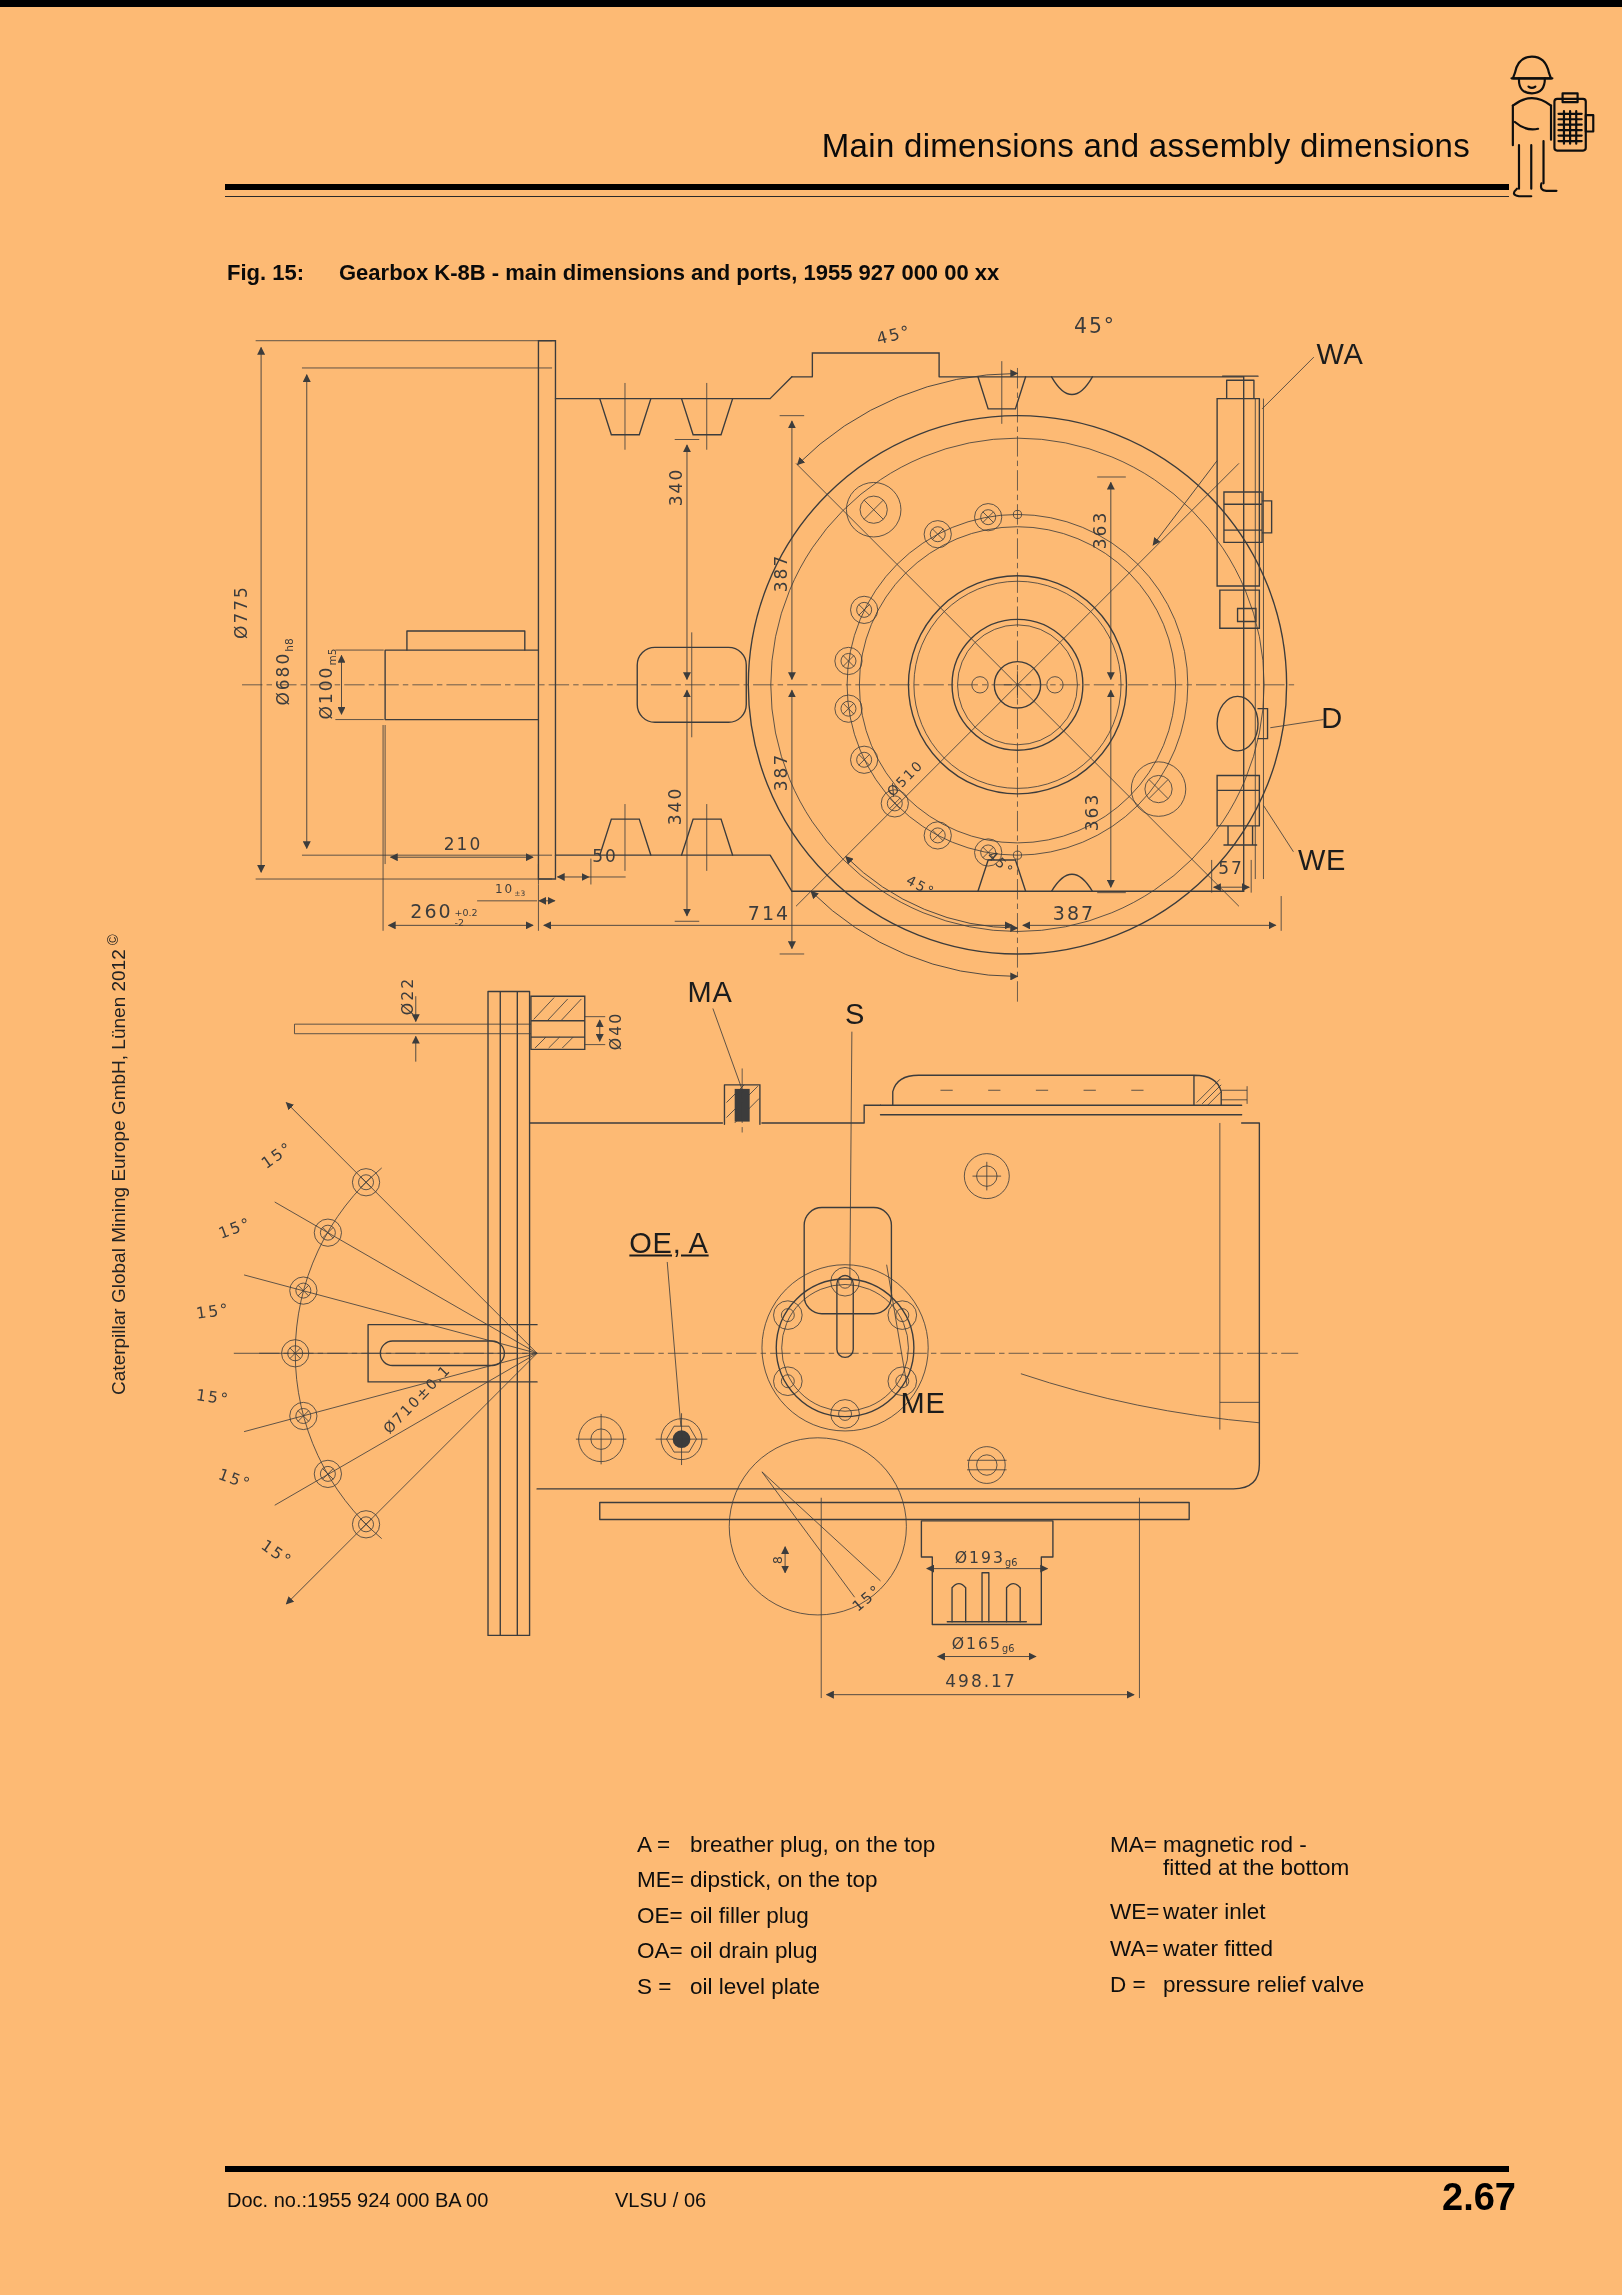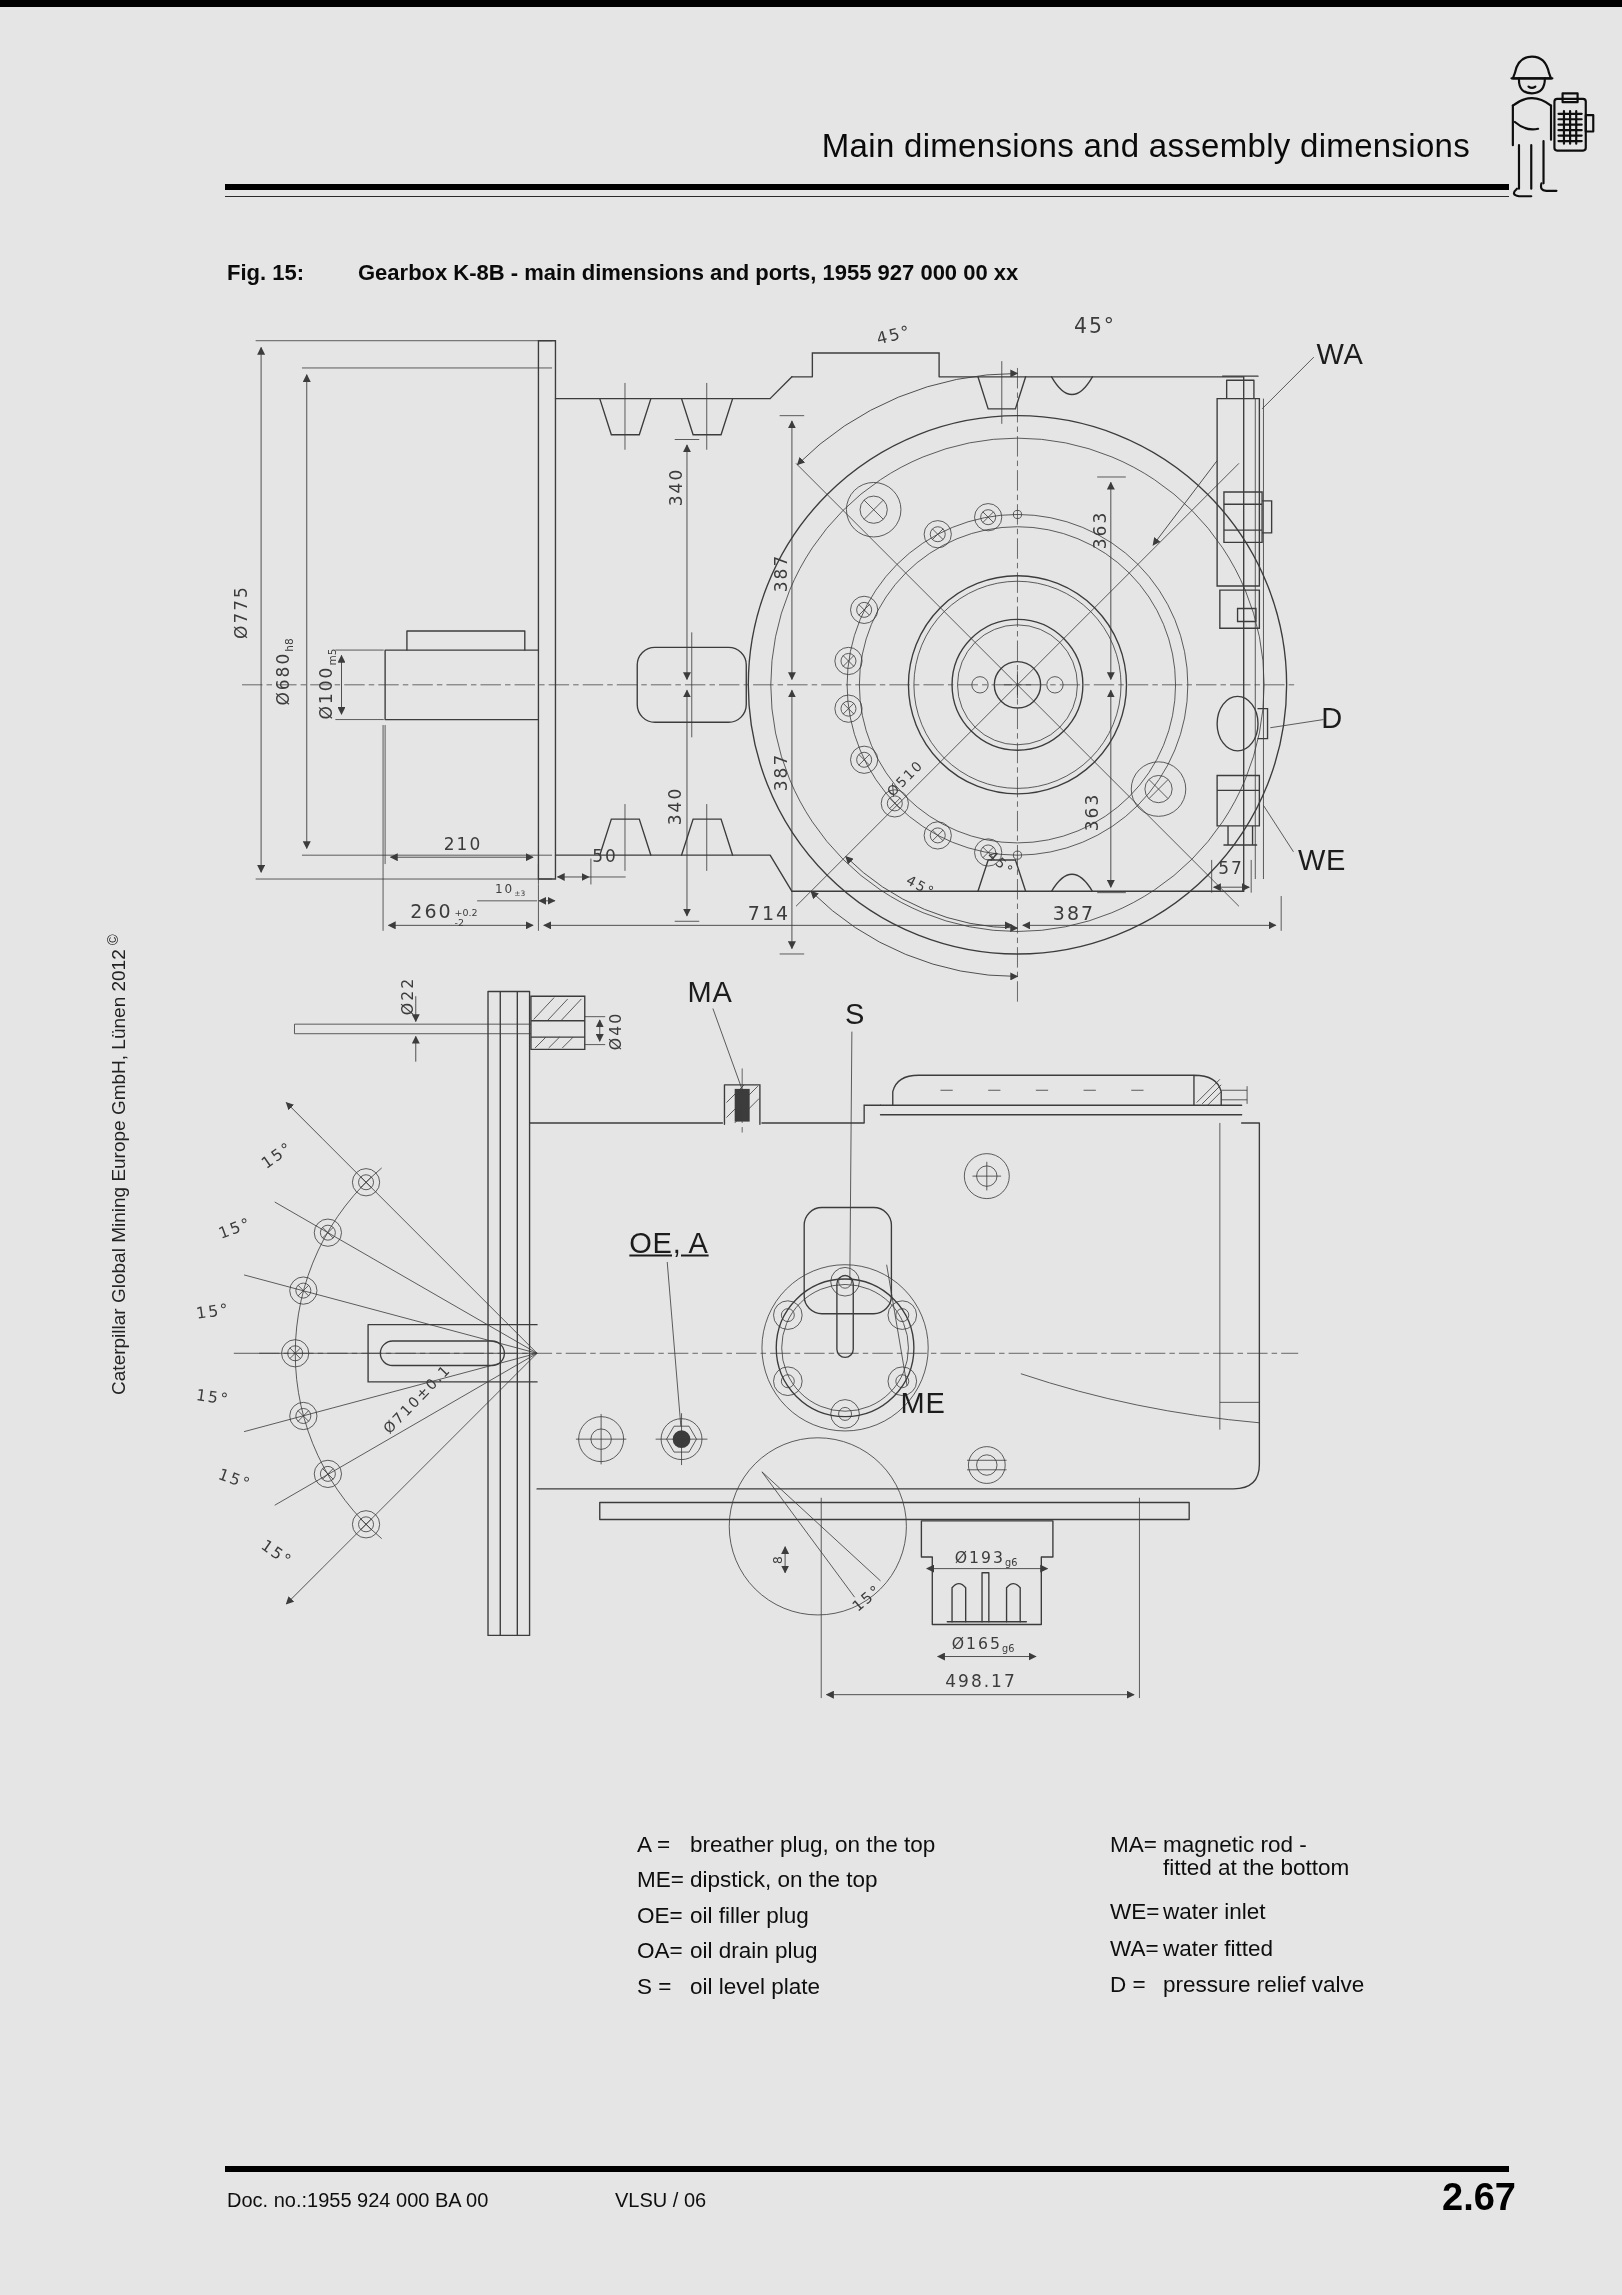--- a/index.html
+++ b/index.html
@@ -1,16 +1,16 @@
 <!DOCTYPE html>
 <html style="font-size:11px"><head>
 <meta charset="utf-8">
 <style>
   html,body{margin:0;padding:0;background:#888;}
-  .page{position:relative;width:1622px;height:2295px;background:#e5e5e5;overflow:hidden;
+  .page{position:relative;width:1622px;height:2295px;background:#fdba74;overflow:hidden;
         font-family:"Liberation Sans", sans-serif;color:#111;}
   .abs{position:absolute;}
   .scanbar{left:0;top:0;width:1622px;height:6.8px;background:#000;}
   .title{top:127px;right:152px;font-size:33px;letter-spacing:0.3px;color:#0a0a0a;}
   .rule{left:225px;width:1284px;background:#000;}
   .rule.r1{top:184px;height:6.1px;}
   .rule.r2{top:196px;height:1.4px;background:#2a2a2a;}
   .rule.rf{top:2166px;height:6.1px;}
   .cap{top:260px;font-size:22px;font-weight:bold;color:#0a0a0a;}
   .sidebar{left:-151px;top:1153px;width:532px;height:23px;transform:rotate(-90deg);
@@ -42,21 +42,21 @@
 
 <div class="page">
 
   <div class="abs scanbar"></div>
 
   <div class="abs title">Main dimensions and assembly dimensions</div>
   <div class="abs rule r1"></div>
   <div class="abs rule r2"></div>
 
   <div class="abs cap" style="left:227px;">Fig. 15:</div>
-  <div class="abs cap" style="left:358px;">Gearbox K-8B - main dimensions and ports, 1955 927 000 00 xx</div>
+  <div class="abs cap" style="left:339px;">Gearbox K-8B - main dimensions and ports, 1955 927 000 00 xx</div>
 
   <div class="abs sidebar">
     <span>Caterpillar Global Mining Europe GmbH, Lünen 2012</span><span class="cop">©</span>
   </div>
 
   <svg class="abs" style="left:0;top:0" width="1622" height="2295" viewBox="0 0 2380 3368">
     <defs>
       <marker id="ar" viewBox="0 0 10 10" refX="9" refY="5" markerWidth="9" markerHeight="9" orient="auto-start-reverse">
           <path d="M0,0L10,5L0,10z" fill="#3c3c3c"></path>
         </marker>

